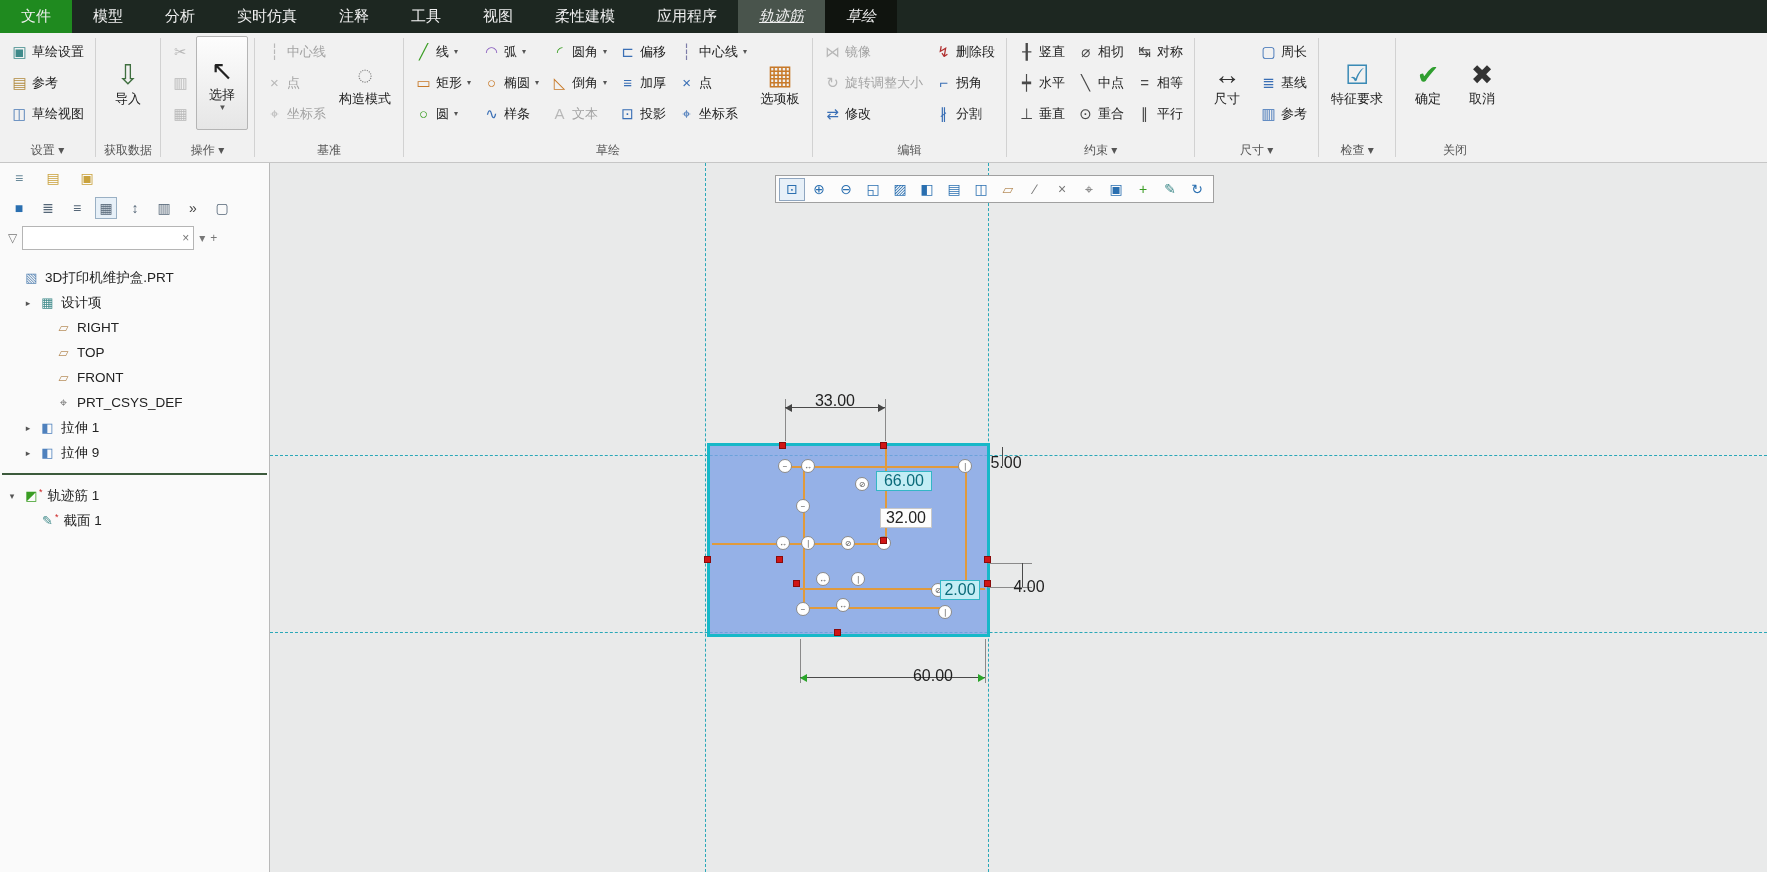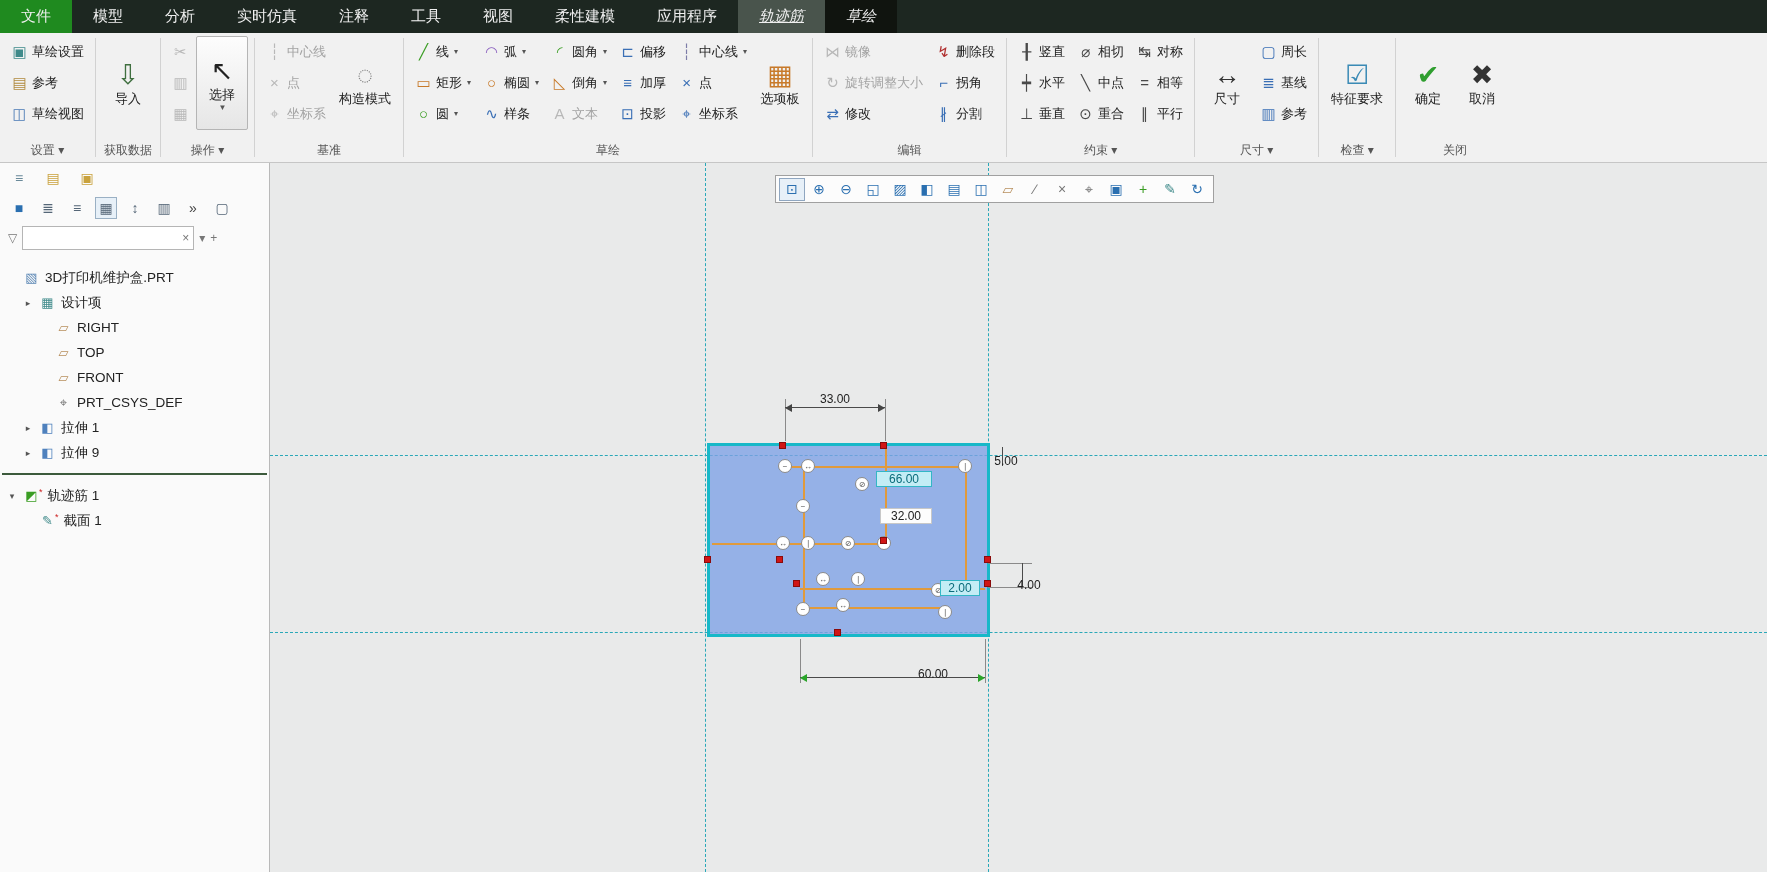--- a/index.html
+++ b/index.html
@@ -67,21 +67,21 @@
   .red-sq { position:absolute; width:7px; height:7px; background:#d01515; border:1px solid #8a0b0b; z-index:5; }
   .badge { position:absolute; width:14px; height:14px; border-radius:50%; background:#fff; border:1px solid #8a8a8a;
     color:#555; font-size:8px; display:flex; align-items:center; justify-content:center; z-index:4; }
   .dimline { position:absolute; background:#4a4a4a; z-index:3; }
   .witness { position:absolute; background:#8a8a8a; z-index:3; }
   .arr { position:absolute; width:0; height:0; z-index:4; }
   .arr-l { border-top:4px solid transparent; border-bottom:4px solid transparent; border-right:7px solid #2aa52a; }
   .arr-r { border-top:4px solid transparent; border-bottom:4px solid transparent; border-left:7px solid #2aa52a; }
   .arr-dl { border-top:4px solid transparent; border-bottom:4px solid transparent; border-right:7px solid #444; }
   .arr-dr { border-top:4px solid transparent; border-bottom:4px solid transparent; border-left:7px solid #444; }
-  .dim { position:absolute; font-size:12px; color:#222; text-align:center; z-index:6; cursor:default; }
+  .dim { position:absolute; font-size:16px; color:#222; text-align:center; z-index:6; cursor:default; }
   .dim.selected { background:#c3edf5; border:1px solid #33b6c6; color:#0a6b7a; padding:0 3px; }
   .dim.boxed { background:#fdfdfd; border:1px solid #c8c8c8; padding:0 3px; }
   .watermark { position:absolute; right:14px; bottom:88px; font-size:23px; font-weight:bold;
     color:#c0c0c0; letter-spacing:1px; z-index:11; }
 </style>
 </head>
 <body>
 
 <div class="app">
 

